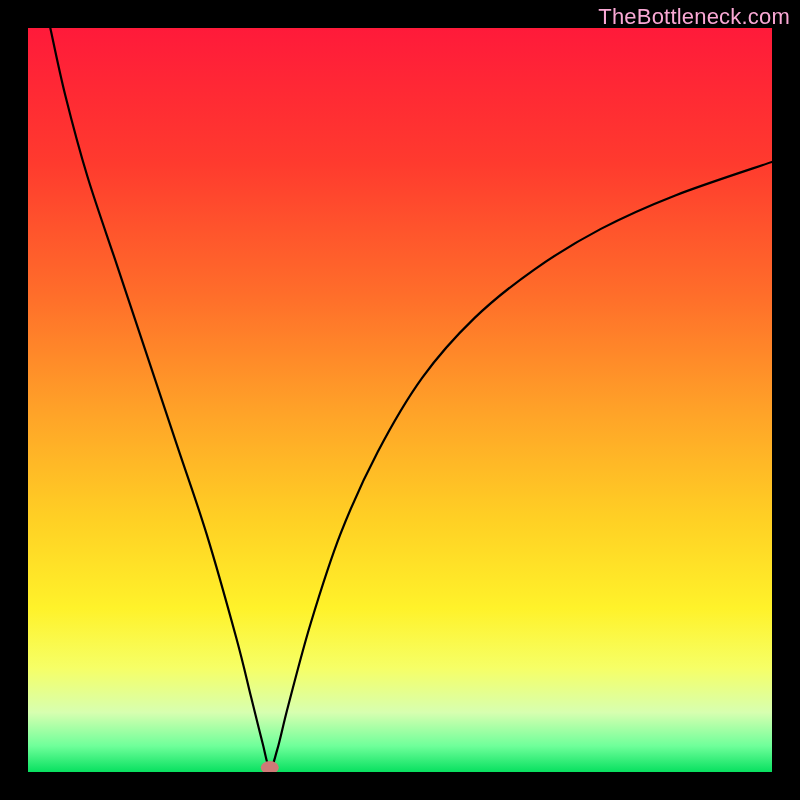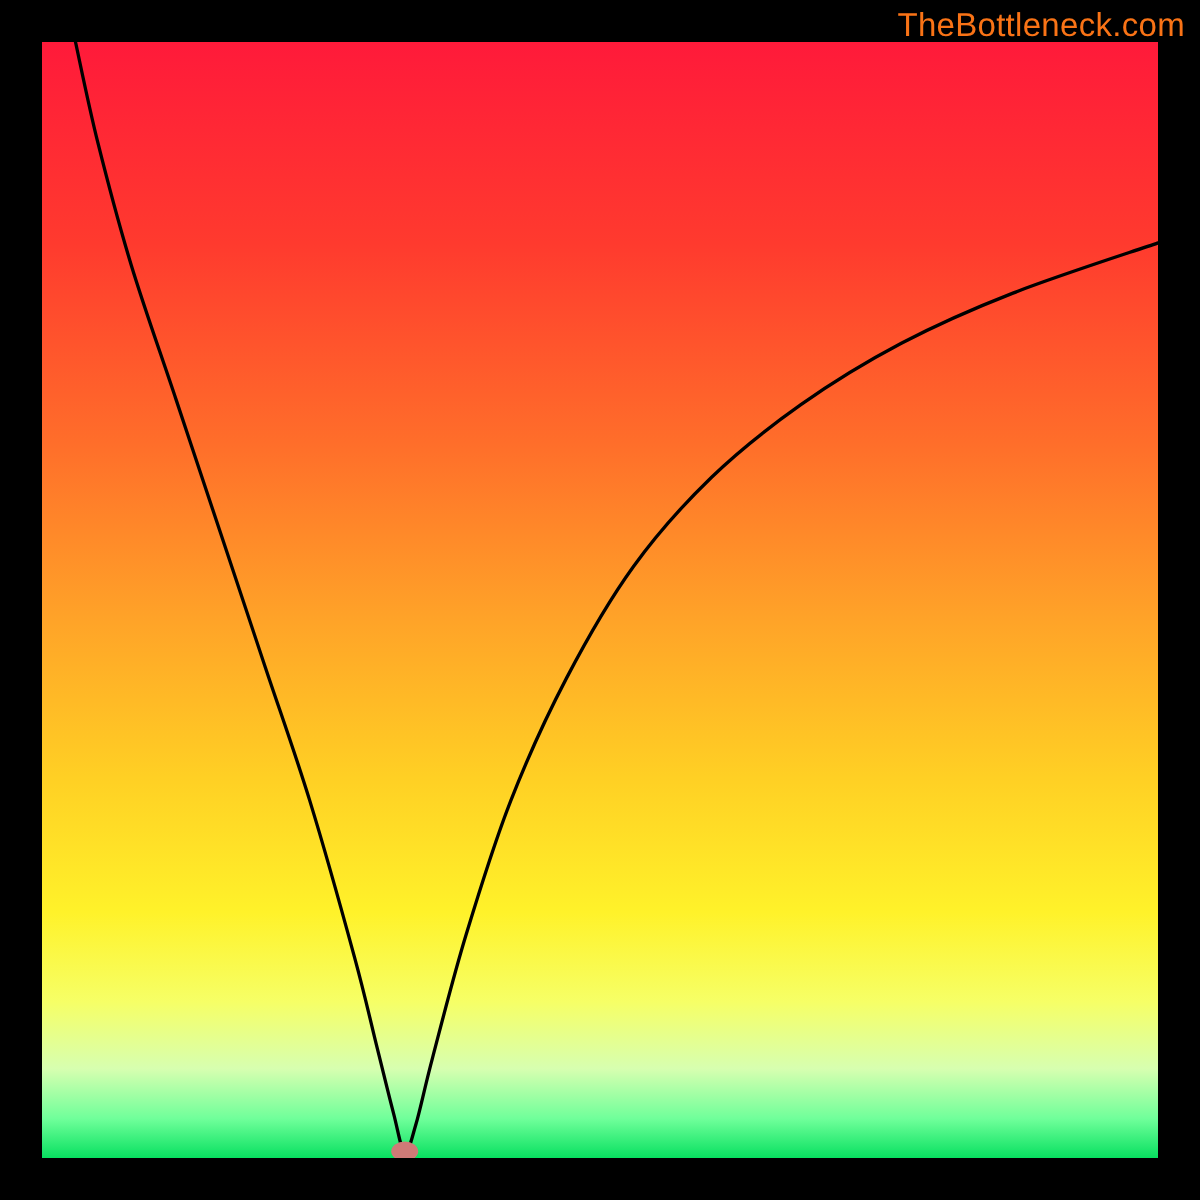--- a/index.html
+++ b/index.html
@@ -23,21 +23,21 @@
     position: absolute;
     left: 0;
     top: 0;
     width: 744px;
     height: 744px;
   }
   .watermark {
     position: absolute;
     top: 4px;
     right: 10px;
-    color: #f97316;
+    color: #f9a8d4;
     font-size: 22px;
     font-weight: 500;
     letter-spacing: 0.2px;
     z-index: 5;
   }
   svg {
     display: block;
   }
   .curve {
     fill: none;

